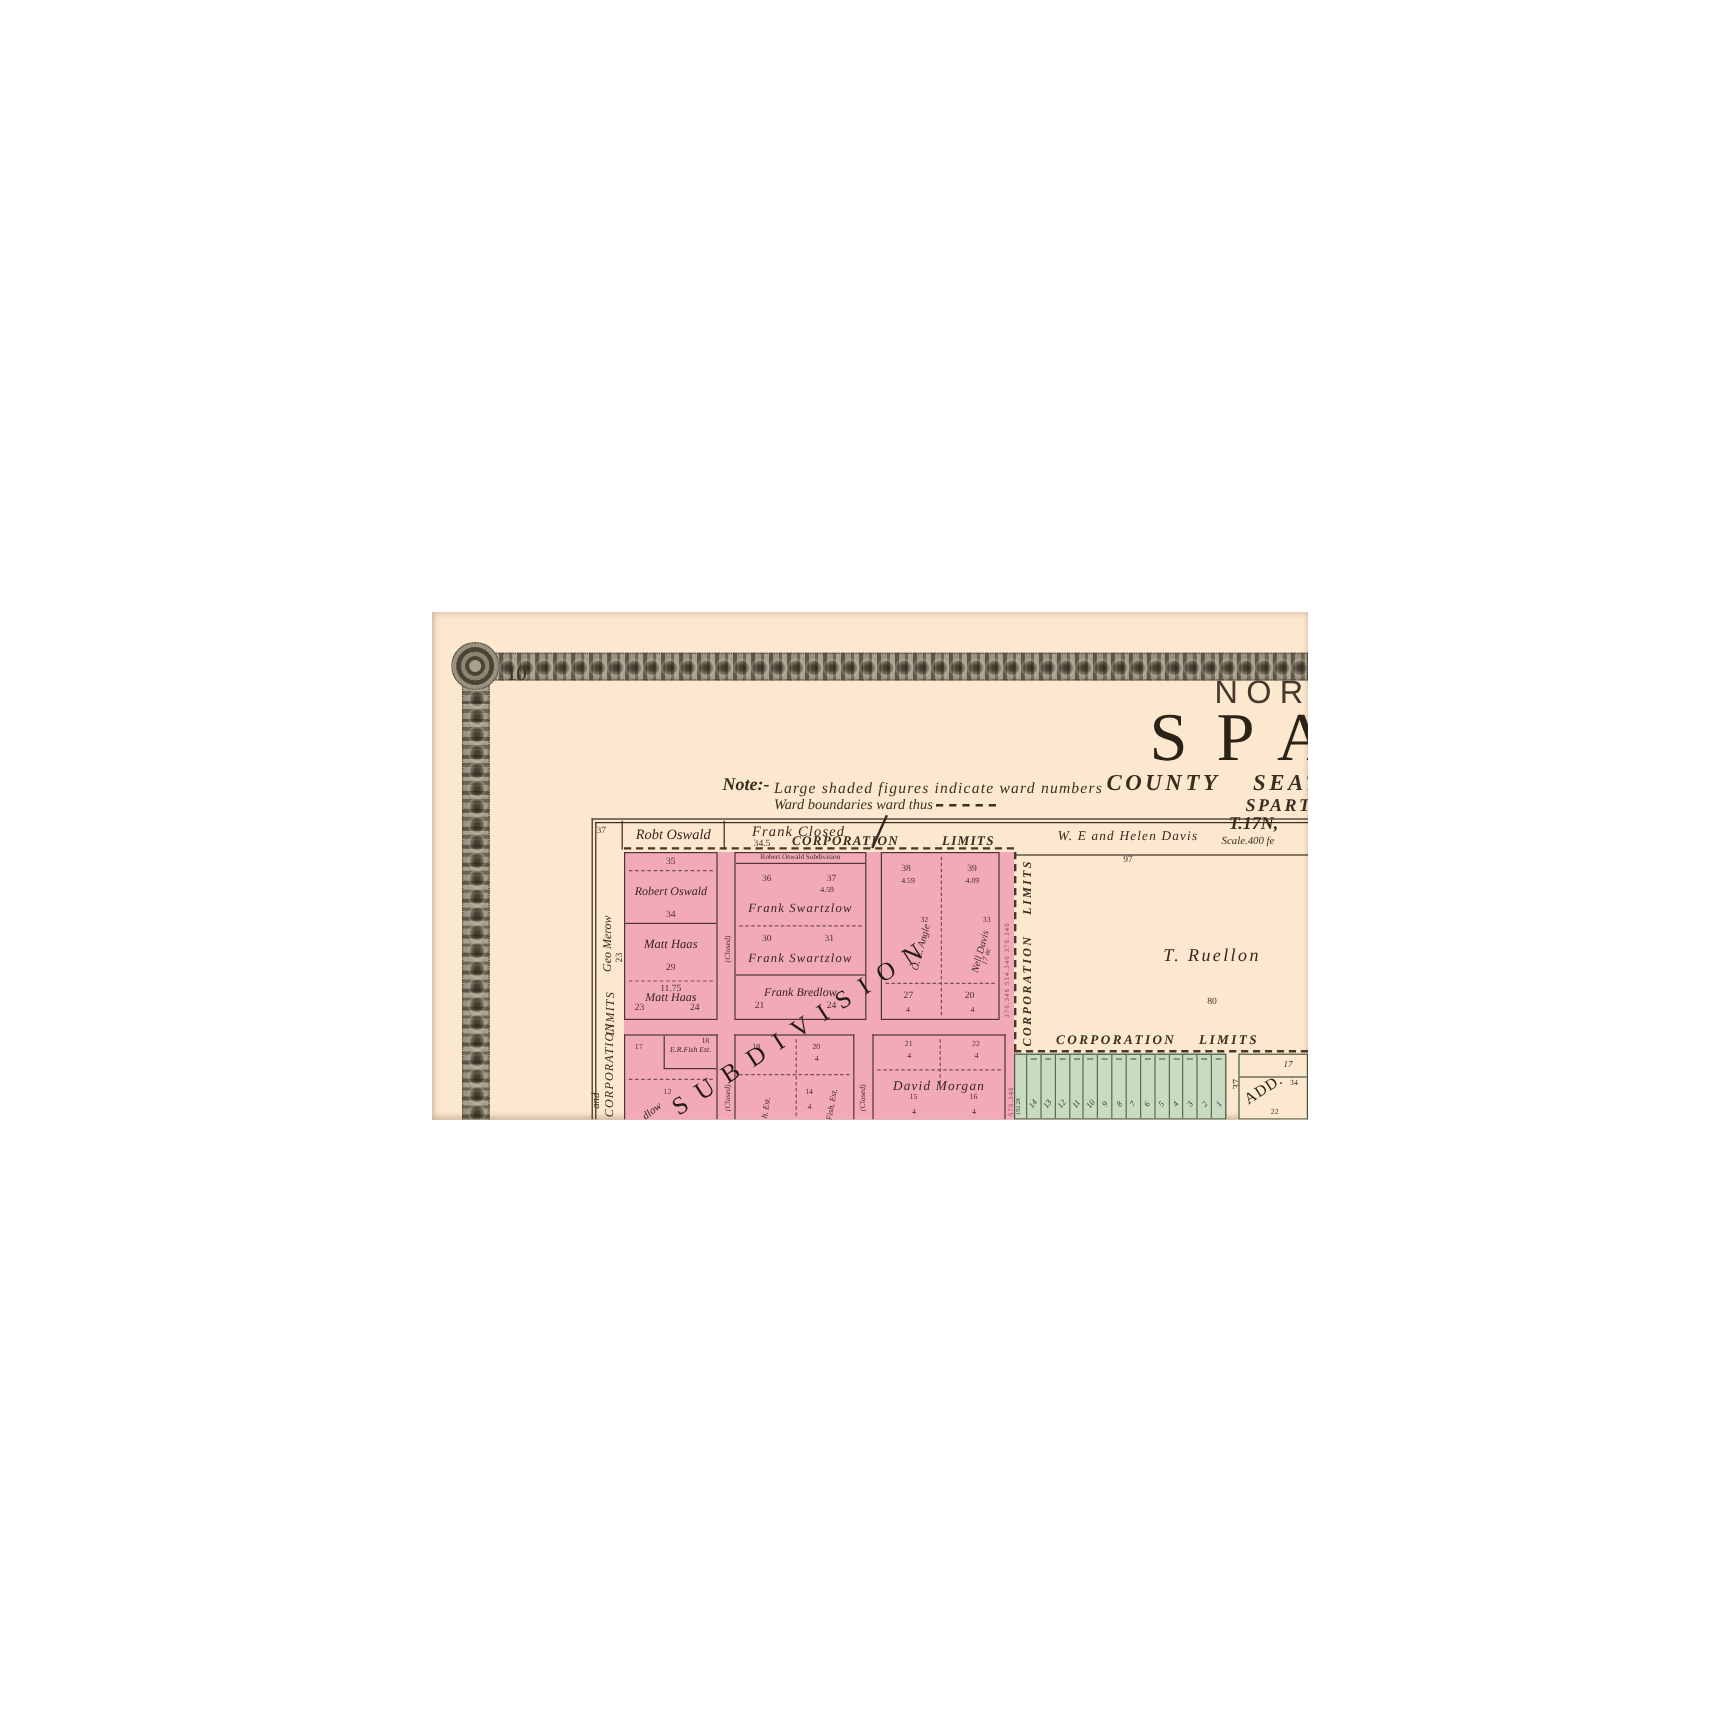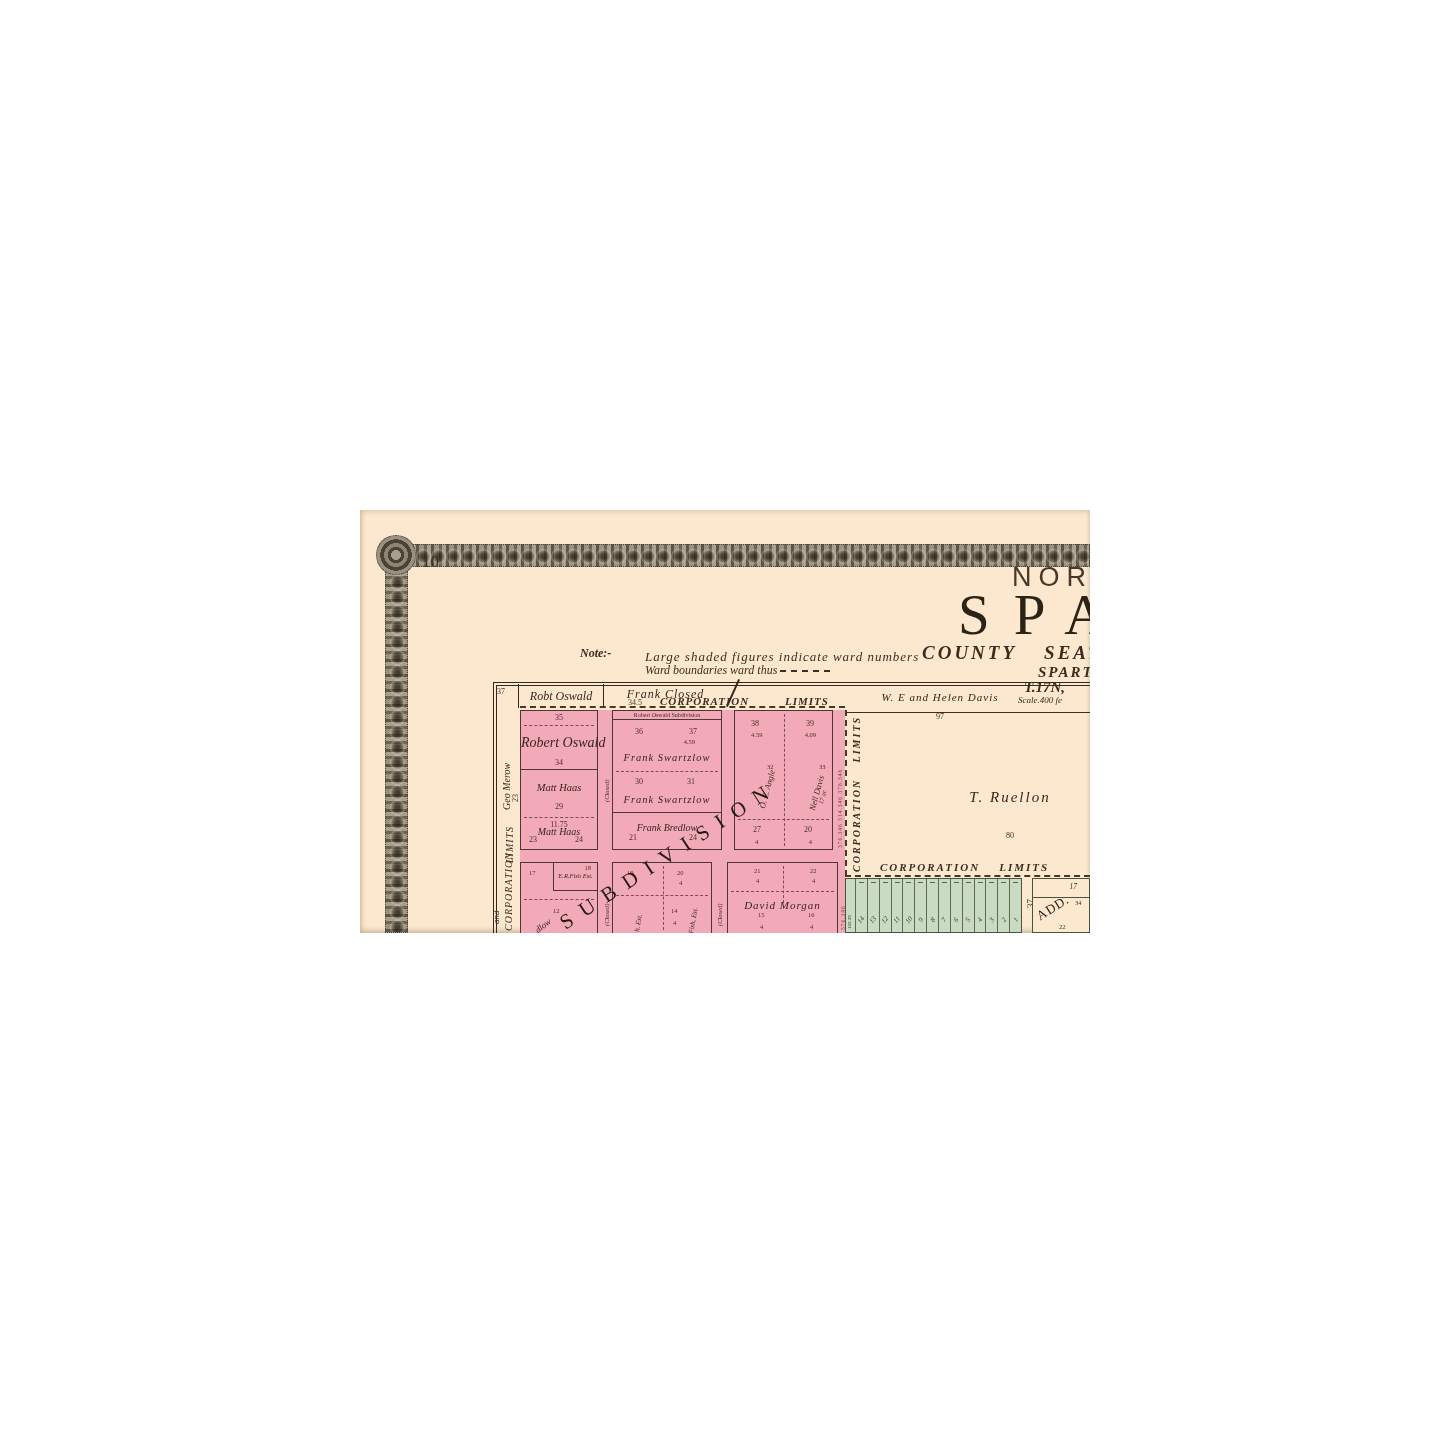--- a/index.html
+++ b/index.html
@@ -66,21 +66,21 @@
     <div class="t" style="left:62px;top:42px;font-size:17px;color:#3a3023;">10</div>
 
     <div class="t sans" style="left:652px;top:52px;font-size:27px;letter-spacing:7px;color:#46382a;">NORTH</div>
     <div class="t" style="left:598px;top:72px;font-size:57px;letter-spacing:24px;color:#2b2316;">SPA</div>
     <div class="t it" style="left:562px;top:132px;font-size:19px;font-weight:bold;letter-spacing:3px;word-spacing:20px;">COUNTY  SEAT  O</div>
     <div class="t it" style="left:678px;top:154px;font-size:15px;font-weight:bold;letter-spacing:2px;">SPART</div>
     <div class="t it" style="left:664px;top:169px;font-size:15px;font-weight:bold;">T.17N,</div>
     <div class="t it" style="left:658px;top:185px;font-size:9px;">Scale.400 fe</div>
 
     <div>
-      <span class="t it" style="left:220px;top:136px;font-size:12px;font-weight:bold;">Note:-</span>
+      <span class="t it" style="left:242px;top:136px;font-size:15px;font-weight:bold;">Note:-</span>
       <span class="t it" style="left:285px;top:139px;font-size:13px;letter-spacing:1px;">Large shaded figures indicate ward numbers</span>
       <span class="t it" style="left:285px;top:153px;font-size:12px;"><span>Ward boundaries ward thus</span><span class="note-dash"></span></span>
     </div>
 
     <div class="frame">
         <div class="frame-in"></div>
       </div>
 
     <div class="t onum" style="left:137px;top:177px;">37</div>
     <div class="tick" style="left:158px;top:174px;height:24px;"></div>
@@ -119,21 +119,21 @@
     <div class="t it vup" style="left:144px;top:353px;font-size:10px;letter-spacing:1px;">LIMITS</div>
     <div class="t it vup" style="left:143px;top:421px;font-size:10px;letter-spacing:1px;">CORPORATION</div>
     <div class="t it vup" style="left:131px;top:414px;font-size:9px;">and</div>
 
     <div class="pinkbase"></div>
 
     <div class="pblock" style="left:160px;top:200px;width:78px;height:140px;">
       <div class="t onum ctr" style="left:0;right:0;top:2px;text-align:center;">35</div>
       <div class="hdash" style="top:14px;"></div>
       <div class="t ctr" style="left:0;right:0;top:22px;">
-        <span class="oname" style="font-size:14px;">Robert Oswald</span><br>
+        <span class="oname" style="font-size:10px;">Robert Oswald</span><br>
         <span class="onum">34</span>
       </div>
       <div class="hsolid" style="top:58px;"></div>
       <div class="t ctr" style="left:0;right:0;top:66px;">
         <span class="oname" style="font-size:10.5px;">Matt Haas</span><br>
         <span class="onum">29</span><br>
         <span class="onum">11.75</span>
       </div>
       <div class="hdash" style="top:106px;"></div>
       <div class="t ctr" style="left:0;right:0;top:110px;">

